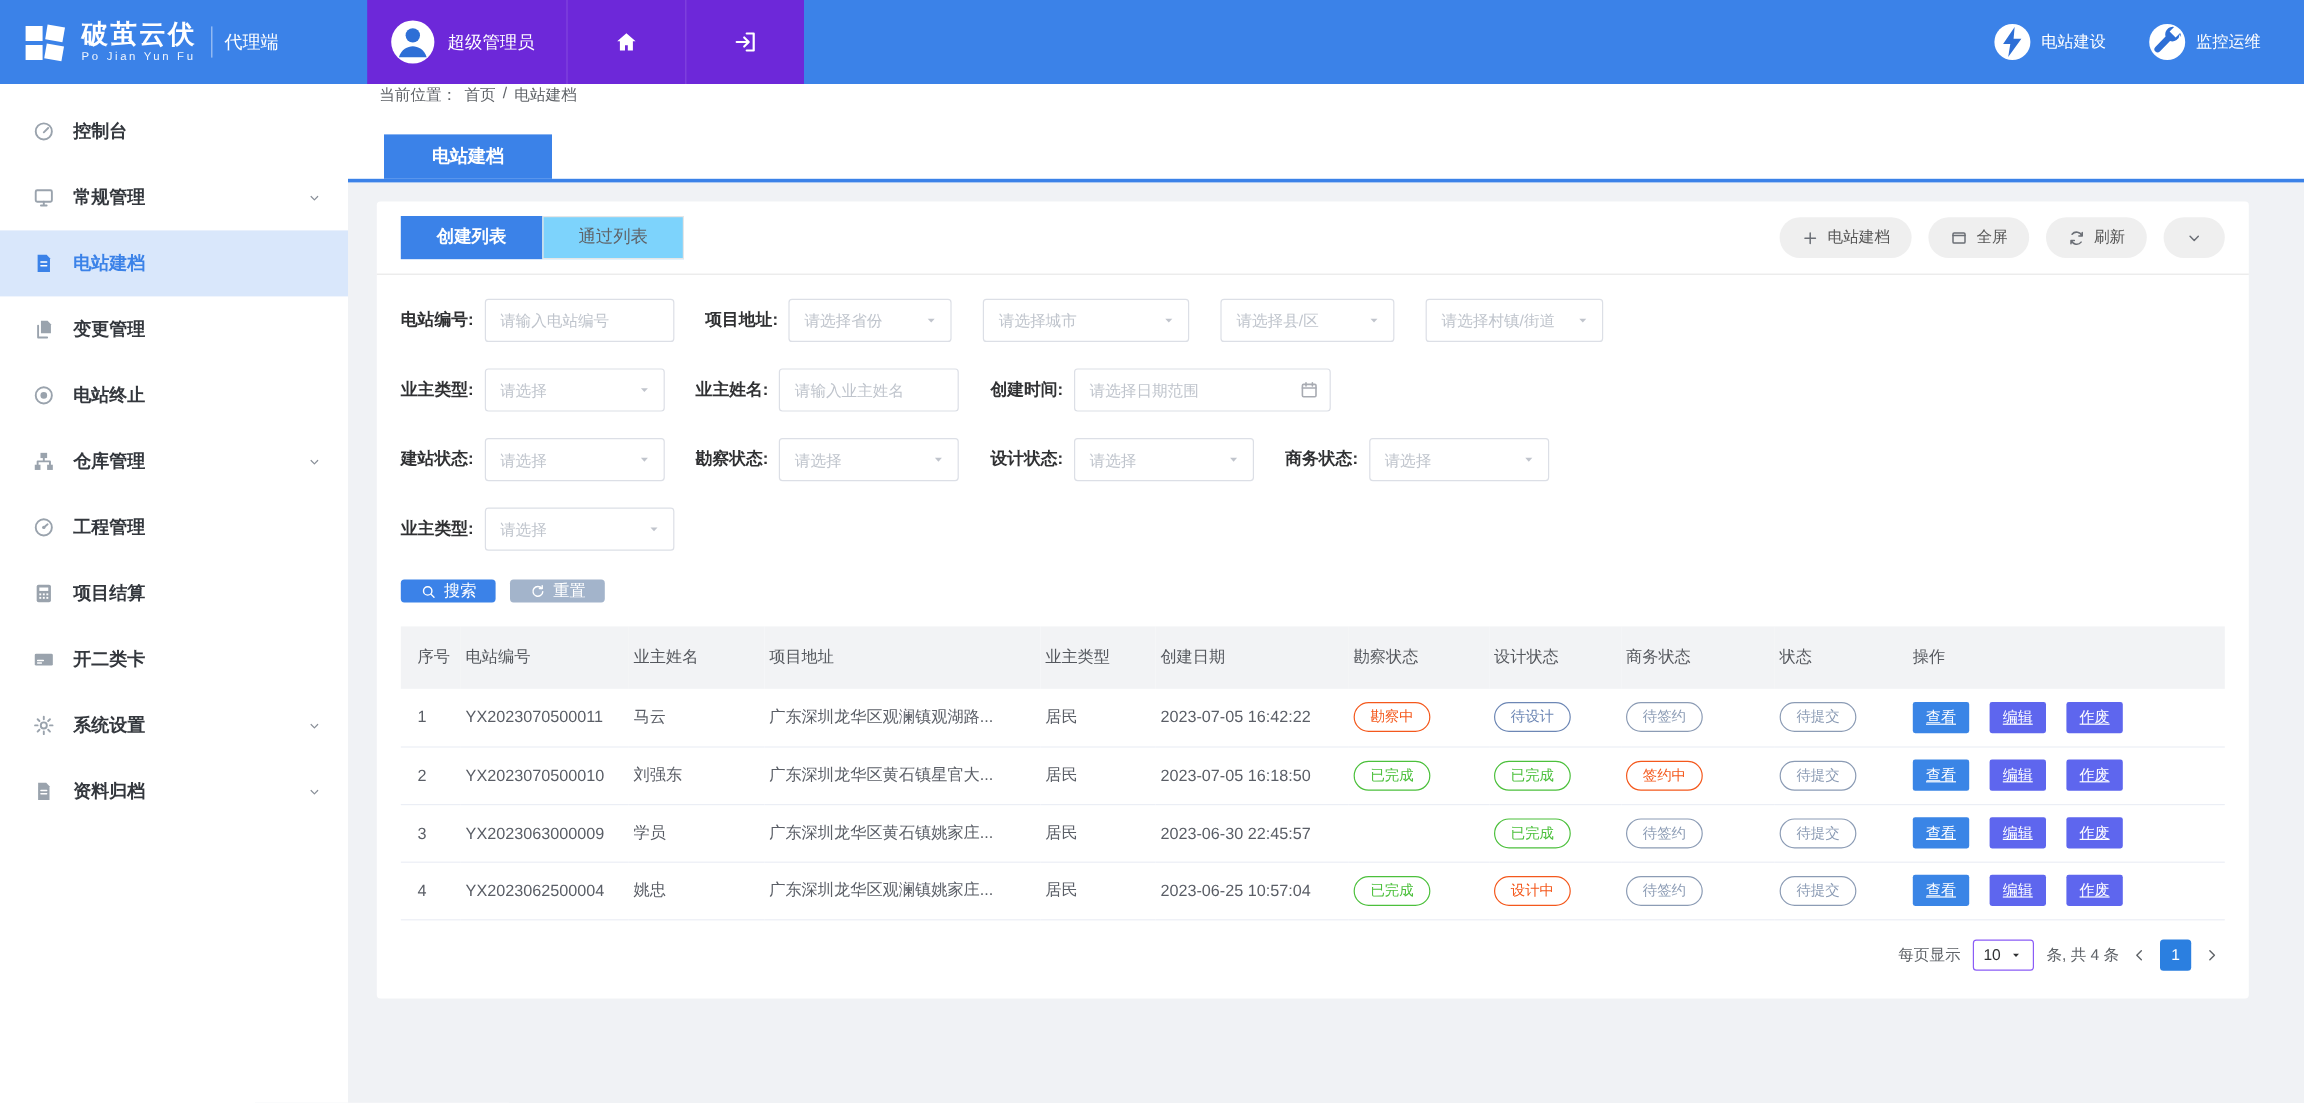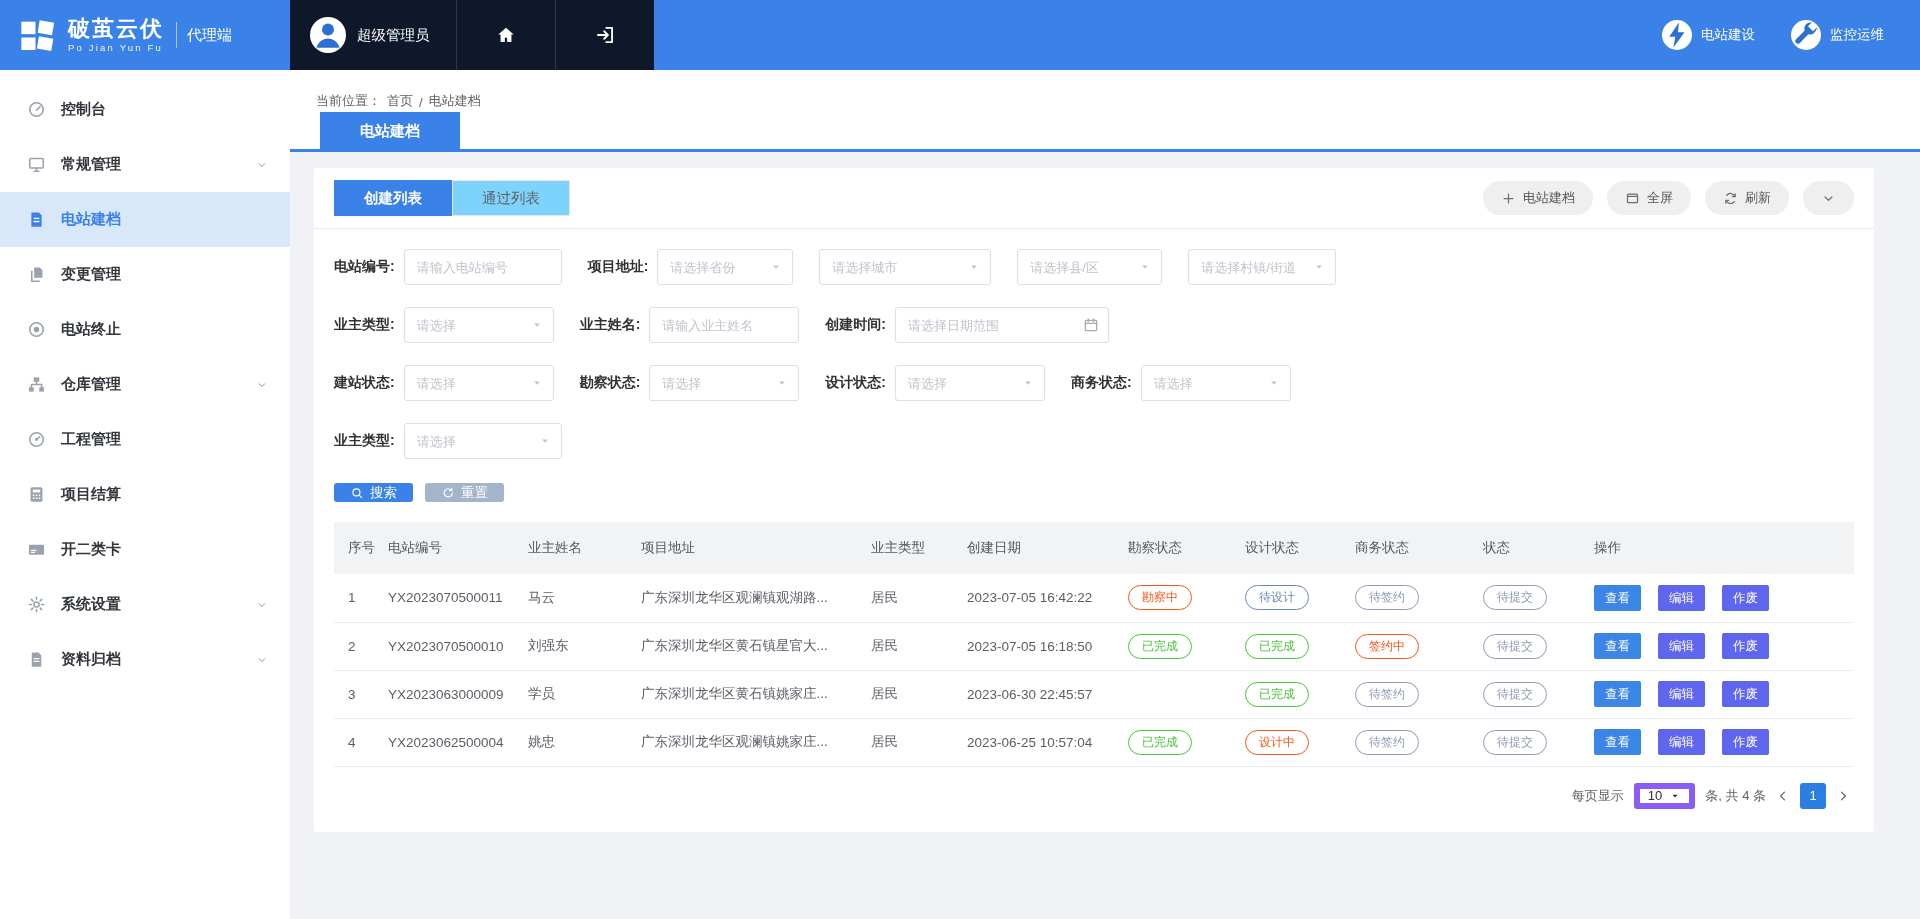--- a/index.html
+++ b/index.html
@@ -9,42 +9,42 @@
   [data-icon] svg{ width:100%; height:100%; }
 
   
   .topbar{ height:70px; background:#3b82e8; display:flex; align-items:stretch; color:#fff; }
   .brand{ width:290px; display:flex; align-items:center; padding-left:18px; flex:none; }
   .brand-logo{ font-size:40px; margin-right:10px; }
   .brand-title{ font-size:22px; font-weight:bold; letter-spacing:2px; line-height:1.1; }
   .brand-sub{ font-size:9.5px; letter-spacing:2.2px; opacity:.92; }
   .brand-divider{ width:1px; height:26px; background:rgba(255,255,255,.55); margin:0 10px 0 12px; }
   .brand-portal{ font-size:15px; }
-  .topbar-dark{ display:flex; align-items:stretch; background:#0f172a; }
+  .topbar-dark{ display:flex; align-items:stretch; background:#6d28d9;margin-left:16px; }
   .user-chip{ display:flex; align-items:center; gap:11px; padding:0 26px 0 20px; cursor:pointer; }
   .avatar{ width:36px; height:36px; border-radius:50%; background:#fff; color:#2e6fd6; display:flex; align-items:center; justify-content:center; font-size:24px; }
   .user-name{ font-size:14.5px; }
   .top-btn{ width:99px; display:flex; align-items:center; justify-content:center; font-size:20px; border-left:1px solid rgba(255,255,255,.14); cursor:pointer; }
   .topbar-spacer{ flex:1; }
   .quick-links{ display:flex; align-items:center; gap:36px; padding-right:36px; }
   .quick-link{ display:flex; align-items:center; gap:9px; cursor:pointer; }
   .ql-icon{ width:30px; height:30px; border-radius:50%; background:#fff; color:#2e6fd6; display:flex; align-items:center; justify-content:center; font-size:17px; }
   .ql-label{ font-size:13.5px; }
 
   
   .layout{ display:flex; height:849px; }
   .sidebar{ width:290px; flex:none; background:#fff; padding-top:12px; }
   .side-item{ height:55px; display:flex; align-items:center; padding:0 22px 0 27px; gap:15px; font-size:15px; font-weight:bold; color:#33373d; cursor:pointer; }
   .side-icon{ font-size:19px; color:#9aa3ad; }
   .side-caret{ margin-left:auto; font-size:12px; color:#8a9099; }
   .side-item.active{ background:#d9e7fb; color:#3b82e8; }
   .side-item.active .side-icon{ color:#3b82e8; }
 
   .content{ flex:1; min-width:0; display:flex; flex-direction:column; }
-  .breadcrumb-bar{ height:40px; background:#fff; display:flex; align-items:flex-end; gap:6px; padding:0 26px; font-size:13px; color:#5f6368; }
+  .breadcrumb-bar{ height:40px; background:#fff; display:flex; align-items:flex-start; gap:6px; padding:0 26px; font-size:13px; color:#5f6368; }
   .breadcrumb-bar a{ color:#5f6368; text-decoration:none; cursor:pointer; }
   .tabstrip{ height:42px; background:#fff; border-bottom:3px solid #3b82e8; display:flex; align-items:flex-end; padding-left:30px; }
   .page-tab{ width:140px; height:37px; background:#3b82e8; color:#fff; font-size:15px; font-weight:bold; text-align:center; line-height:37px; cursor:pointer; }
 
   .page-body{ flex:1; padding:16px 46px 0 24px; }
   .card{ background:#fff; border-radius:3px; height:664px; }
 
   .card-toolbar{ display:flex; justify-content:space-between; align-items:center; padding:12px 20px; border-bottom:1px solid #e8e8e8; }
   .list-tabs{ display:flex; }
   .list-tab{ min-width:118px; height:36px; line-height:36px; text-align:center; font-size:14.5px; cursor:pointer; }
@@ -74,25 +74,25 @@
 
   
   .table-wrap{ margin:20px 20px 0; }
   table{ width:100%; border-collapse:collapse; table-layout:fixed; }
   thead tr{ background:#f2f3f5; height:52px; }
   th{ font-size:13.5px; color:#55585e; font-weight:normal; text-align:left; padding:0 4px; }
   th:first-child, td:first-child{ padding-left:14px; }
   tbody tr{ height:48px; border-bottom:1px solid #ebeef5; }
   td{ font-size:13.5px; color:#5a5e66; padding:0 4px; white-space:nowrap; overflow:hidden; }
   .badge{ display:inline-block; padding:3px 13px; font-size:12px; border:1px solid currentColor; border-radius:13px; background:#fff; }
-  .action-btn{ display:inline-block; width:47px; height:26px; line-height:26px; text-align:center; color:#fff; font-size:12.5px; border-radius:2px; margin-right:17px; cursor:pointer; }
+  .action-btn{ display:inline-block; width:47px; height:26px; line-height:26px; text-align:center; color:#fff; font-size:12.5px; border-radius:2px; margin-right:17px; cursor:pointer;text-decoration:underline; }
 
   
   .pagination{ display:flex; justify-content:flex-end; align-items:center; gap:10px; padding:16px 24px 0; font-size:13px; color:#5f6368; }
-  .pg-select{ height:26px; border:6px solid #8b5cf6; border-radius:3px; display:flex; align-items:center; gap:7px; padding:0 8px; color:#303133; cursor:pointer; }
+  .pg-select{ height:26px; border:1px solid #8b5cf6; border-radius:3px; display:flex; align-items:center; gap:7px; padding:0 8px; color:#303133; cursor:pointer; }
   .pg-select .f-caret{ position:static; color:#303133; font-size:12px; }
   .pg-arrow{ font-size:14px; color:#5f6368; cursor:pointer; display:inline-flex; }
   .pg-page{ width:26px; height:26px; line-height:26px; text-align:center; background:#2b7fe0; color:#fff; border-radius:3px; cursor:pointer; }
 </style>
 </head>
 <body>
 
 <div class="app">
 
   <header class="topbar">

